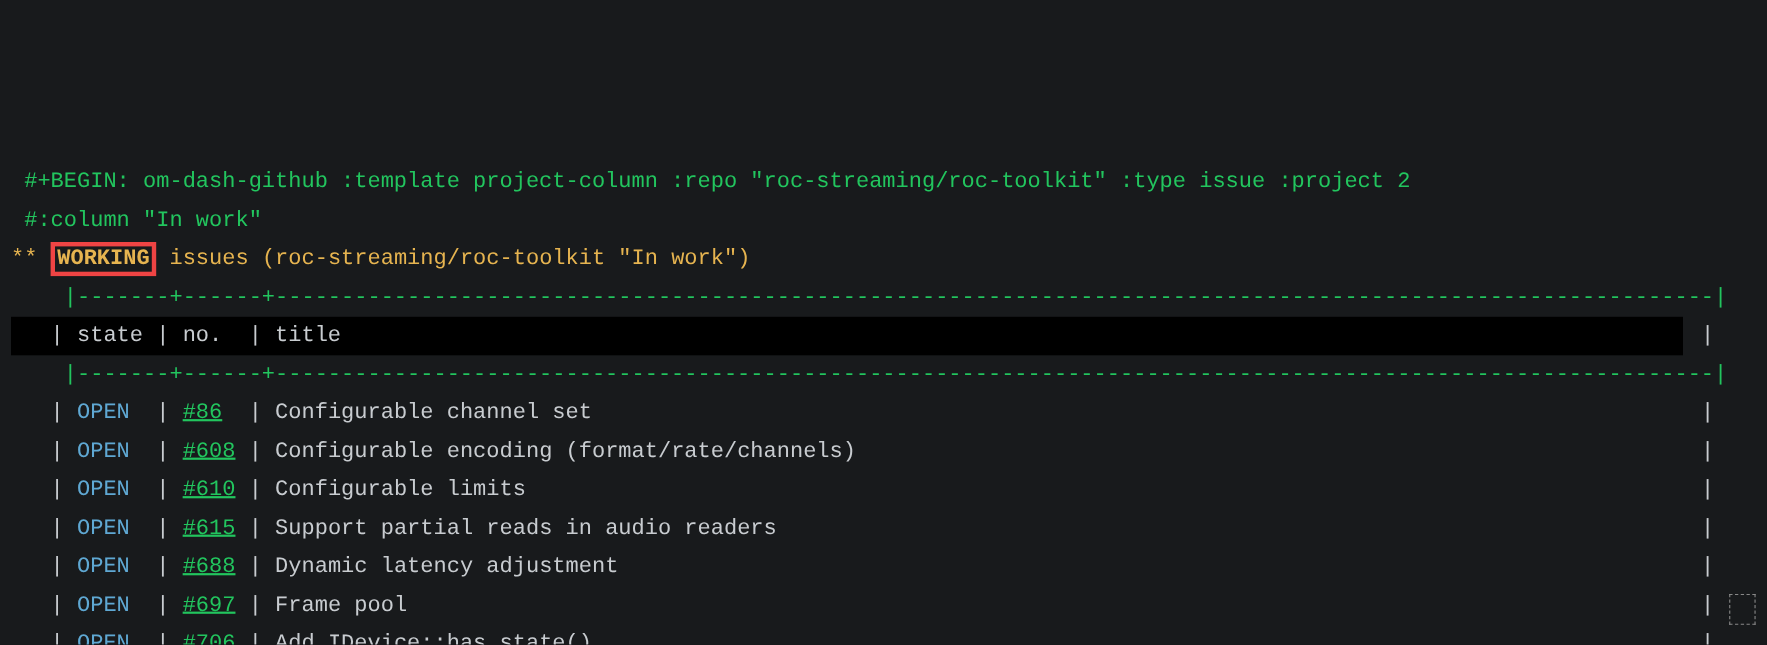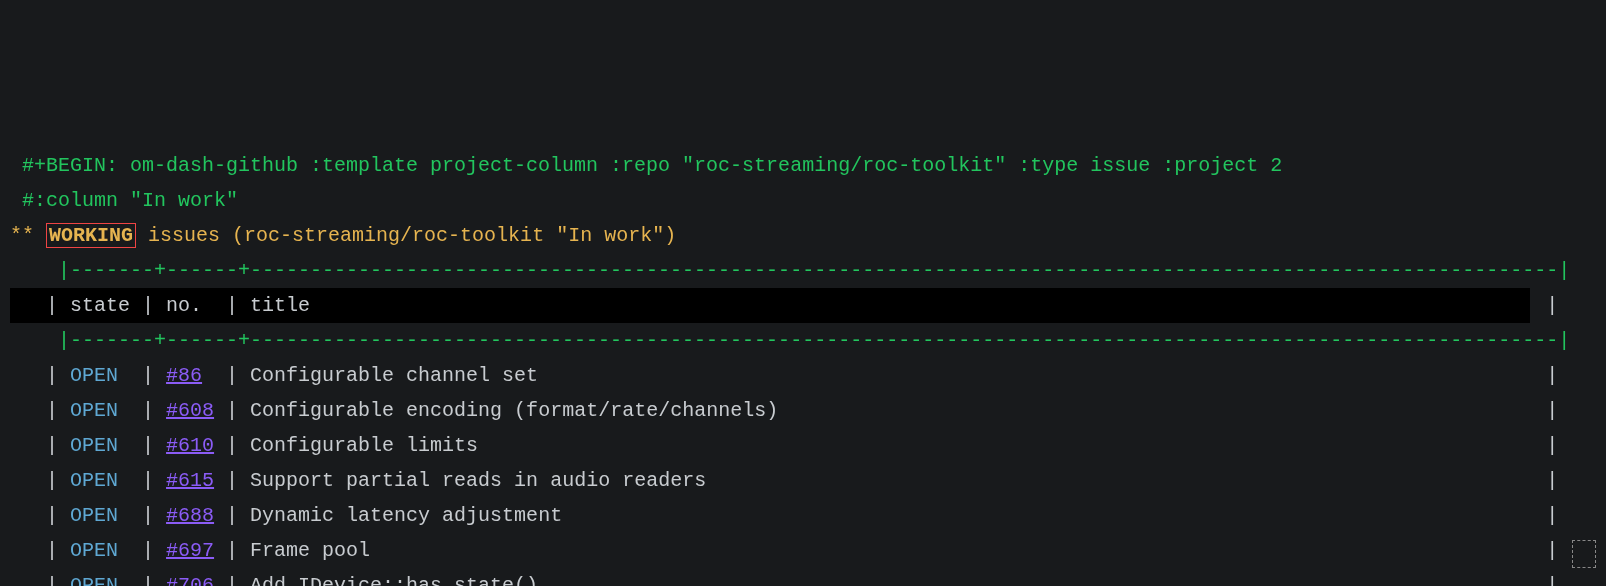--- a/index.html
+++ b/index.html
@@ -13,25 +13,25 @@
       white-space: pre;
       overflow: hidden;
       width: 1606px;
       height: 586px;
     }
     .comment { color: #22c55e; margin-left: 12px; }
     .heading { color: #e6b450; }
     .working-tag {
       color: #e6b450;
       font-weight: bold;
-      border: 1px solid #ef4444;
+      border: 4px solid #ef4444;
       padding: 0 2px;
     }
     .state-open { color: #5fa8d3; }
-    .issue-link { color: #8b5cf6; text-decoration: underline; }
+    .issue-link { color: #22c55e; text-decoration: underline; }
     .header-row { background: #000000; display: inline-block; width: 1520px; }
     .line { display: block; }
     .cursor-box {
       position: absolute;
       right: 10px;
       bottom: 18px;
       width: 24px;
       height: 28px;
       border: 1px dashed #888;
     }

